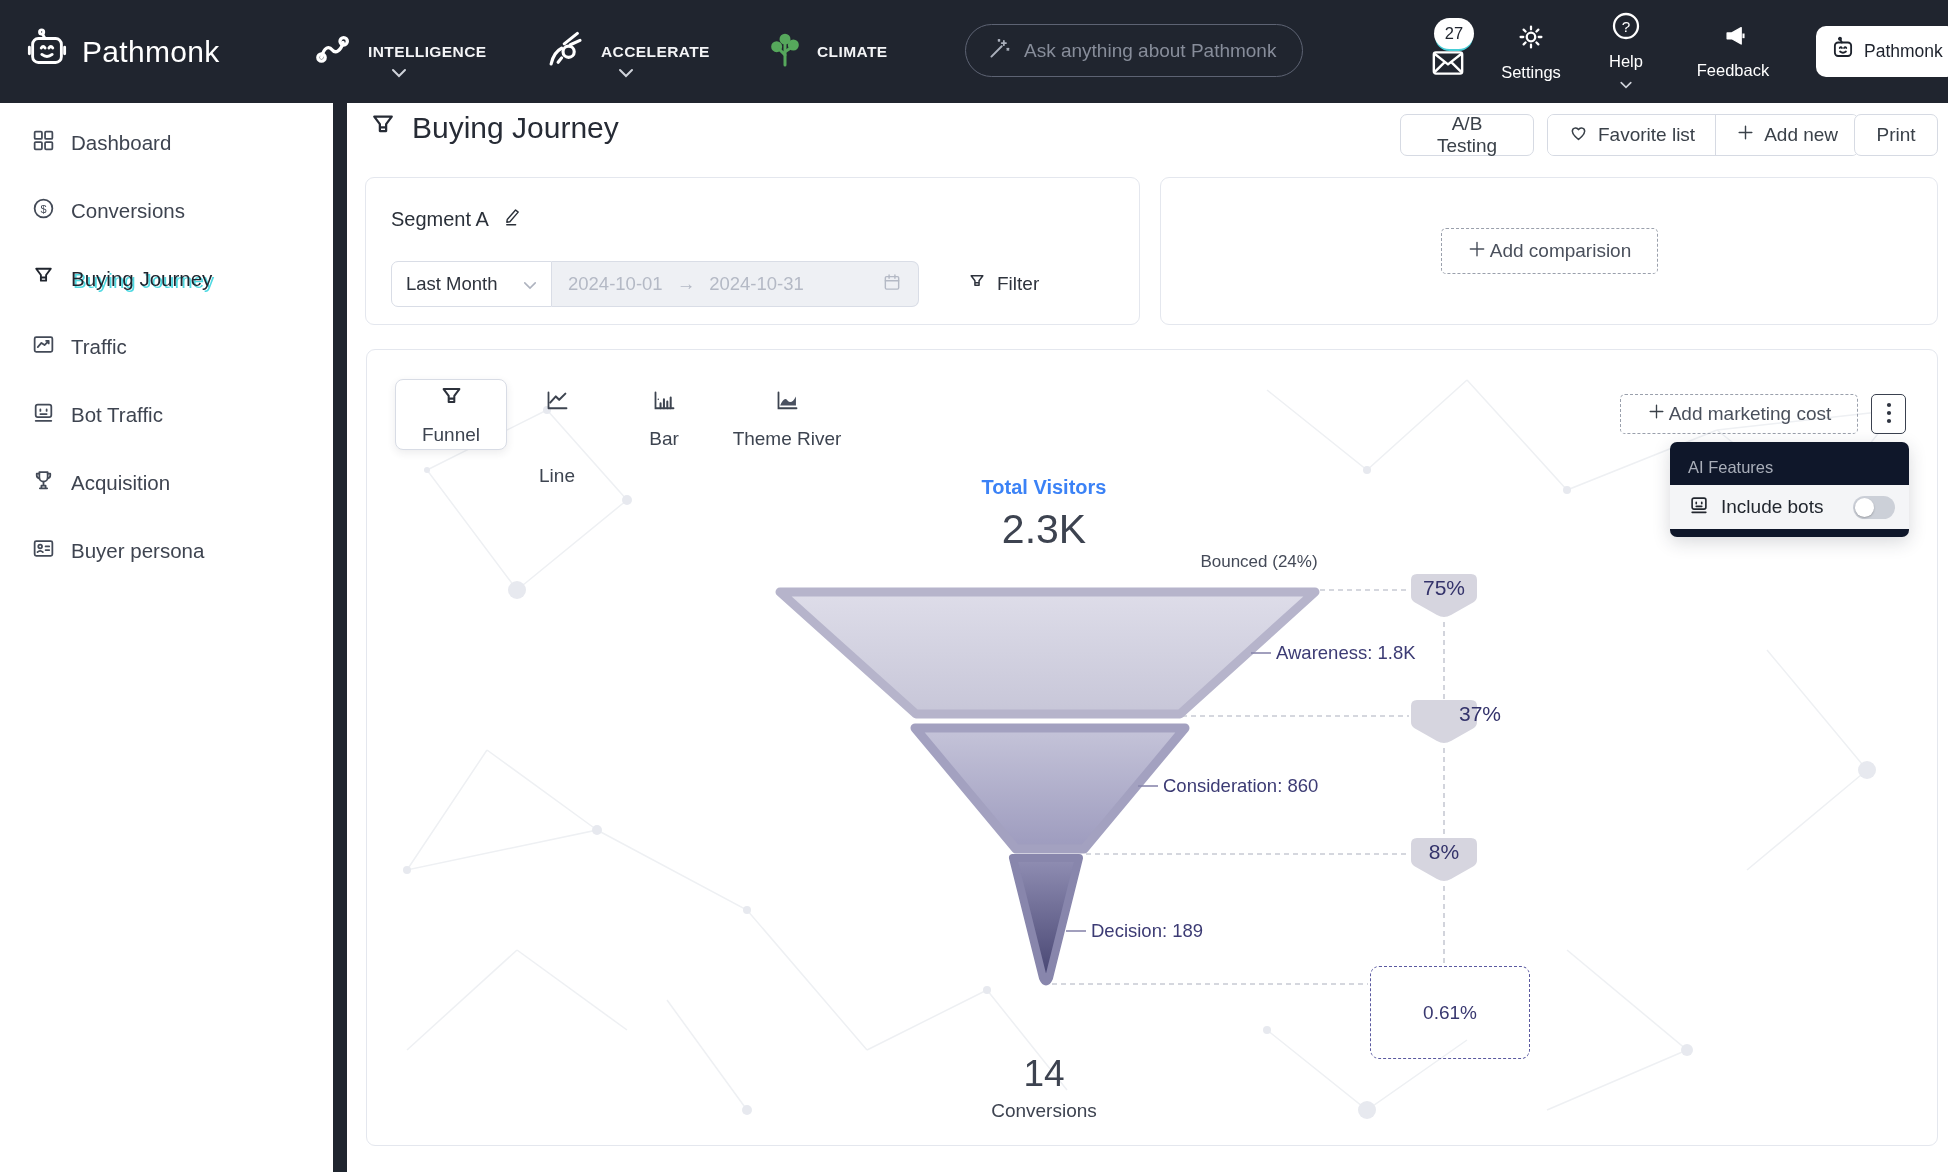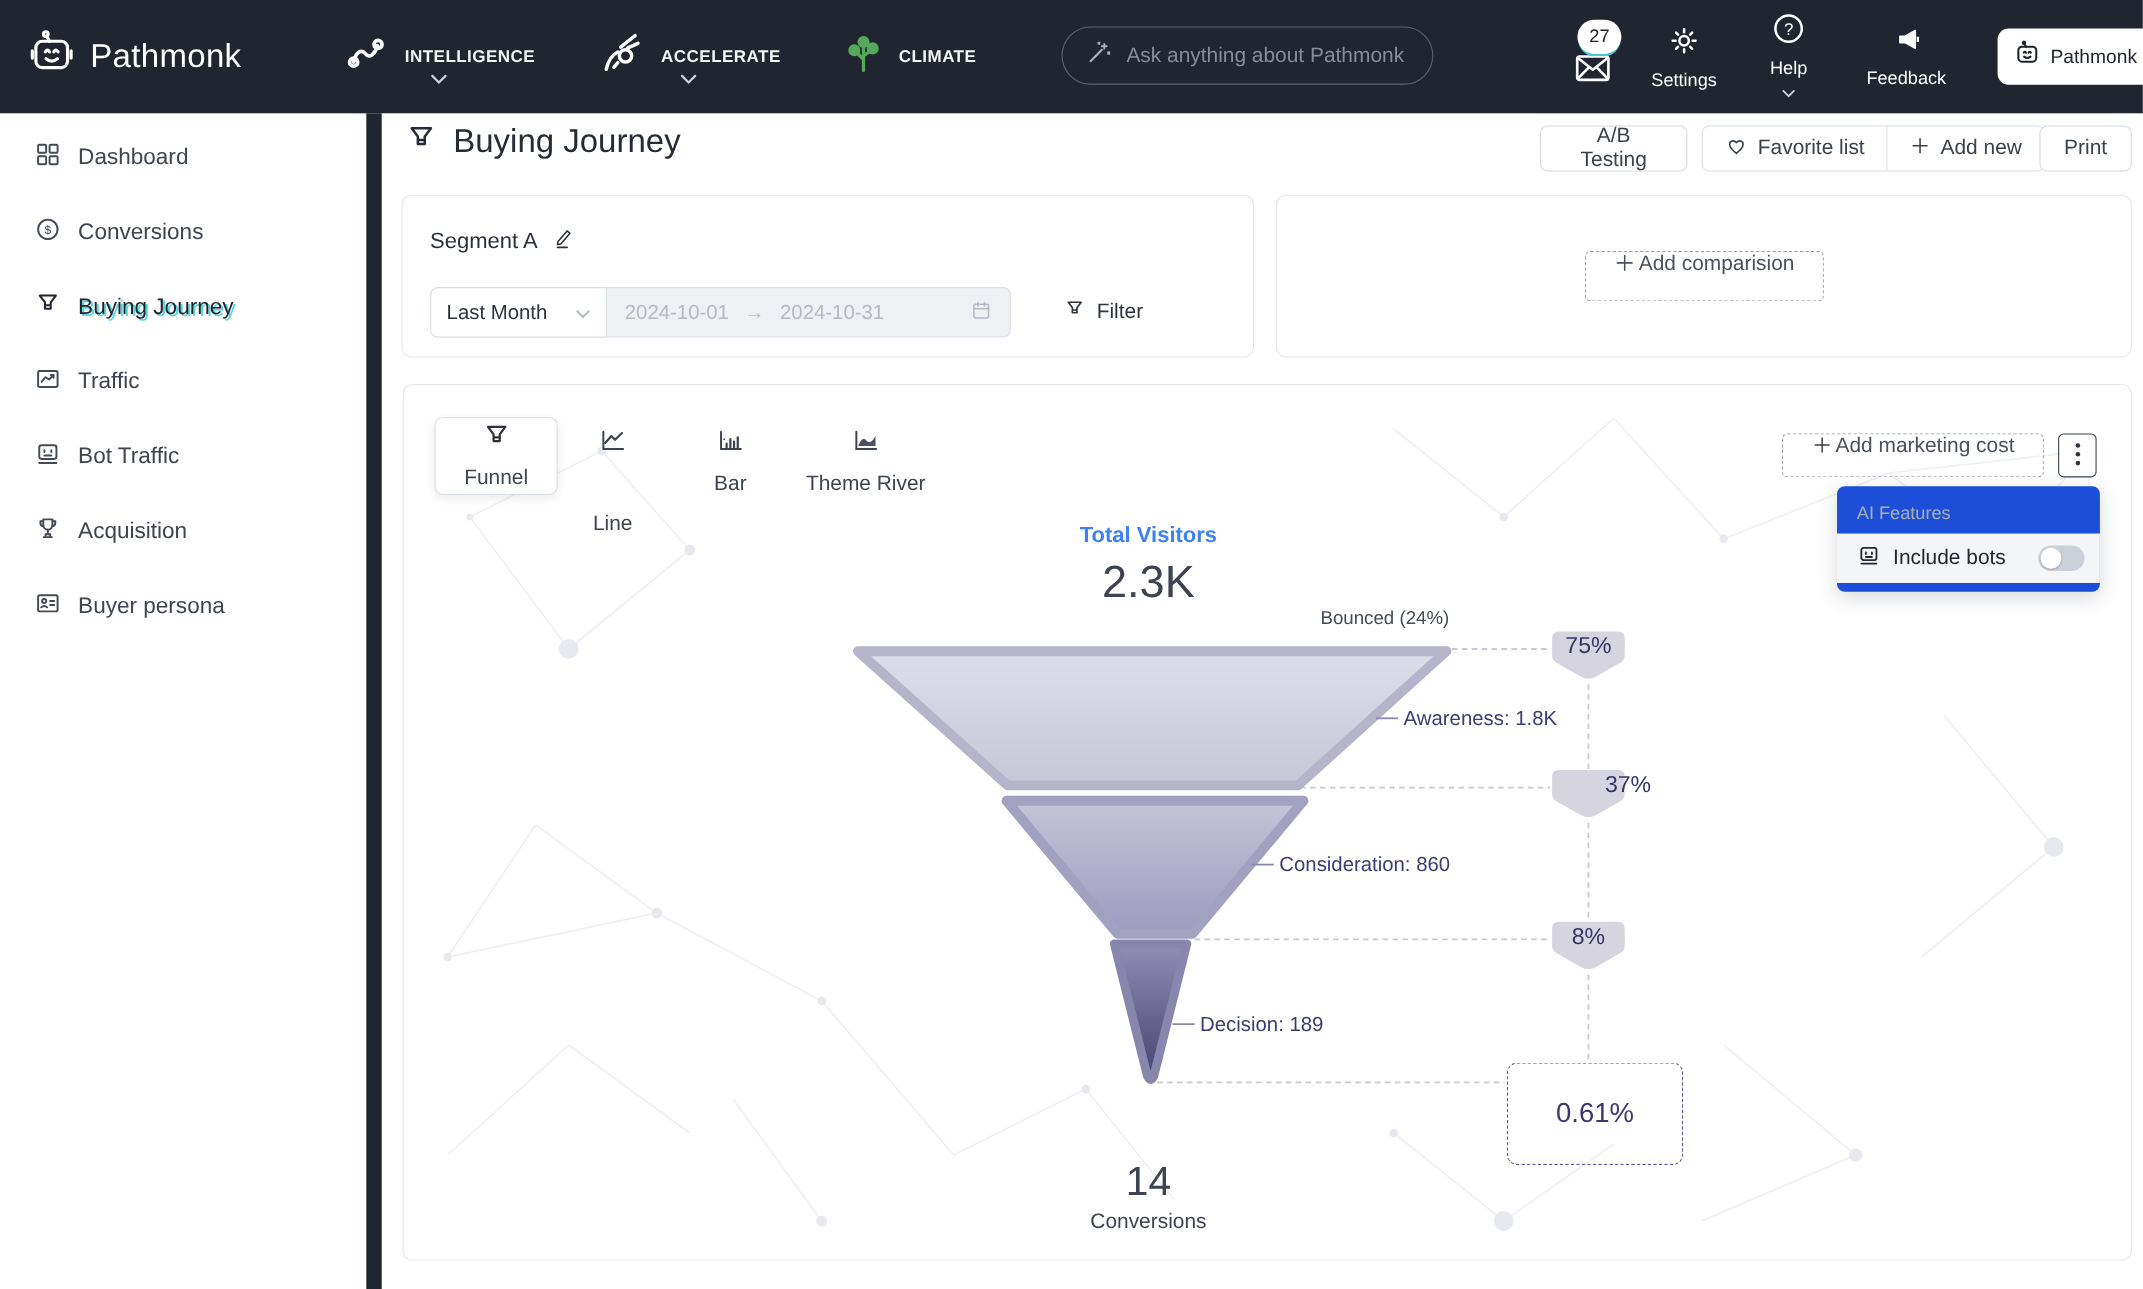--- a/index.html
+++ b/index.html
@@ -62,57 +62,57 @@
   .seg-name { position:absolute; left:25px; top:28px; display:flex; align-items:center; gap:13px; font-size:20px; color:#2a3039; }
   .seg-controls { position:absolute; left:25px; top:83px; height:46px; display:flex; align-items:center; }
   .seg-select { width:161px; height:46px; border:1px solid #d9dde6; border-radius:7px 0 0 7px; background:#fff;
     display:flex; align-items:center; justify-content:space-between; padding:0 14px; font-size:18.5px; color:#2e333d; cursor:pointer; }
   .seg-dates { width:367px; height:46px; border:1px solid #d9dde6; border-left:none; border-radius:0 7px 7px 0;
     background:#eef0f4; display:flex; align-items:center; gap:14px; padding:0 16px; font-size:18.5px; color:#b4b9c5; }
   .seg-dates .cal { margin-left:auto; }
   .seg-filter { margin-left:48px; display:flex; align-items:center; gap:10px; font-size:19px; color:#2e333d;
     background:none; border:none; font-family:inherit; cursor:pointer; }
   .cmp-card { left:813px; top:74px; width:778px; height:148px; display:flex; align-items:center; justify-content:center; }
-  .dashed-btn { border:1px dashed #9aa0ac; border-radius:5px; background:transparent; display:flex; 
+  .dashed-btn { border:1px dashed #9aa0ac; border-radius:5px; background:transparent; display:flex; align-items:center;
     gap:3px; font-size:19px; color:#4a505c; font-family:inherit; cursor:pointer; justify-content:center; }
   .cmp-btn { width:217px; height:46px; }
 
   
   .chart-card { left:19px; top:246px; width:1572px; height:797px; overflow:hidden; }
   .constellation, .funnel-svg { position:absolute; left:0; top:0; pointer-events:none; }
   .tabs { position:absolute; left:0; top:0; }
   .tab { position:absolute; display:flex; flex-direction:column; align-items:center; gap:8px; font-size:19px;
     color:#3d4450; background:none; border:none; font-family:inherit; cursor:pointer; }
   .tab.active { background:#fff; border:1px solid #d8dce5; border-radius:8px; box-shadow:0 3px 8px rgba(40,45,60,.09); }
   #tab-0 { left:28px; top:29px; width:112px; height:71px; justify-content:center; }
   #tab-1 { left:155px; top:38px; width:70px;gap:45px; } #tab-2 { left:262px; top:38px; width:70px; }
   #tab-3 { left:352px; top:38px; width:136px; }
   .mkt-btn { position:absolute; left:1253px; top:44px; width:238px; height:40px; }
   .kebab-btn { position:absolute; left:1504px; top:44px; width:35px; height:40px; background:#fff; border:1px solid #3a414f;
     border-radius:5px; display:flex; align-items:center; justify-content:center; cursor:pointer; }
-  .ai-menu { position:absolute; left:1303px; top:92px; width:239px; background:#1d4ed8; border-radius:7px;
+  .ai-menu { position:absolute; left:1303px; top:92px; width:239px; background:#0f172a; border-radius:7px;
     box-shadow:0 5px 18px rgba(40,45,60,.18); z-index:20; padding:6px 0 8px; }
   .ai-menu .hdr { font-size:16.5px; color:#a9aeb9; padding:10px 18px 8px; }
   .ai-row { display:flex; align-items:center; gap:11px; background:#f4f5f7; padding:9px 14px 9px 18px; cursor:pointer; }
   .ai-row .lbl { font-size:19px; color:#22272f; }
   .toggle { margin-left:auto; width:42px; height:23px; border-radius:12px; background:#ccd0d8; position:relative; cursor:pointer; }
   .toggle .knob { position:absolute; left:2px; top:2px; width:19px; height:19px; border-radius:50%; background:#fff;
     box-shadow:0 1px 2px rgba(0,0,0,.25); }
 
   
   .fx { position:absolute; z-index:5; }
   .tv-label { left:577px; top:126px; width:200px; text-align:center; font-size:20px; font-weight:700; color:#3b82f6; }
   .tv-value { left:577px; top:156px; width:200px; text-align:center; font-size:41px; font-weight:500; color:#3d4350; }
   .bounced { left:792px; top:202px; width:200px; text-align:center; font-size:17px; color:#444a58; }
   .stage-lbl { font-size:18.5px; color:#3c3b74; white-space:nowrap; }
   .st-0 { left:909px; top:292px; } .st-1 { left:796px; top:425px; } .st-2 { left:724px; top:570px; }
   .pct { width:68px; text-align:center; font-size:21px; font-weight:500; color:#34336b; }
   .pct-0 { left:1043px; top:226px; } .pct-1 { left:1079px; top:352px; } .pct-2 { left:1043px; top:490px; }
   .cr-box { left:1003px; top:616px; width:160px; height:93px; border:1.5px dashed #5a59a0; border-radius:9px;
-    display:flex; align-items:center; justify-content:center; font-size:25px; color:#393870; }
+    display:flex; align-items:center; justify-content:center; font-size:19px; color:#393870; }
   .cv-value { left:577px; top:703px; width:200px; text-align:center; font-size:37px; font-weight:500; color:#3d4350; }
   .cv-label { left:577px; top:750px; width:200px; text-align:center; font-size:19px; color:#3d4350; }
 </style>
 </head>
 <body>
 
 <header class="navbar">
   <div class="brand">
     <span>
       <svg width="46" height="46" viewBox="0 0 24 24" fill="none" stroke="#fff" stroke-width="1.5" stroke-linecap="round" stroke-linejoin="round">

